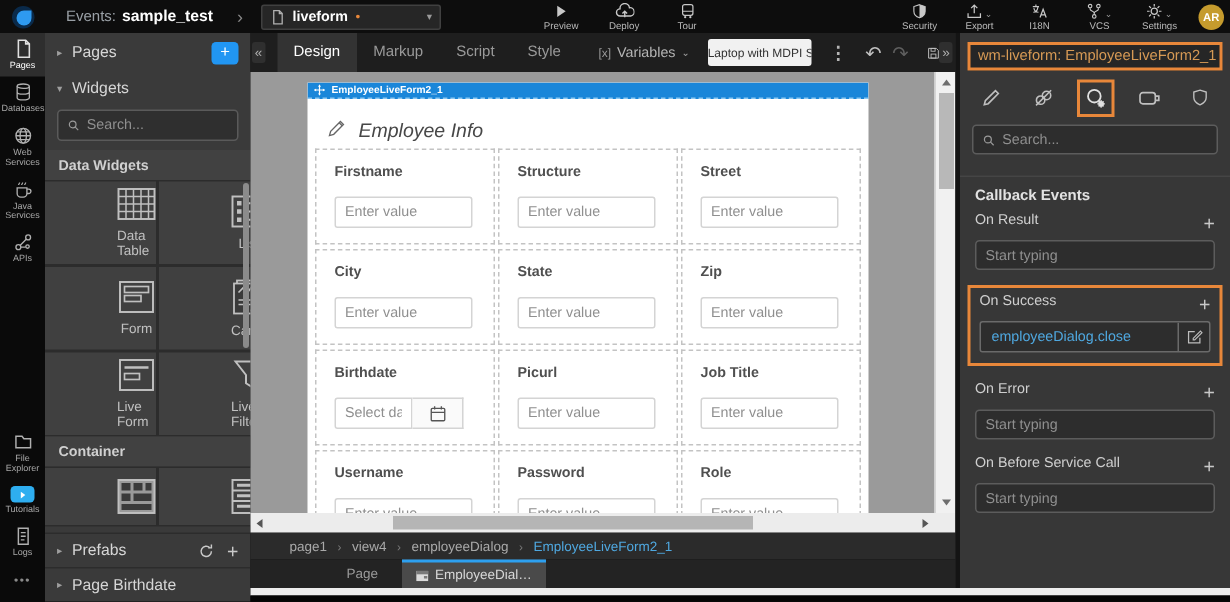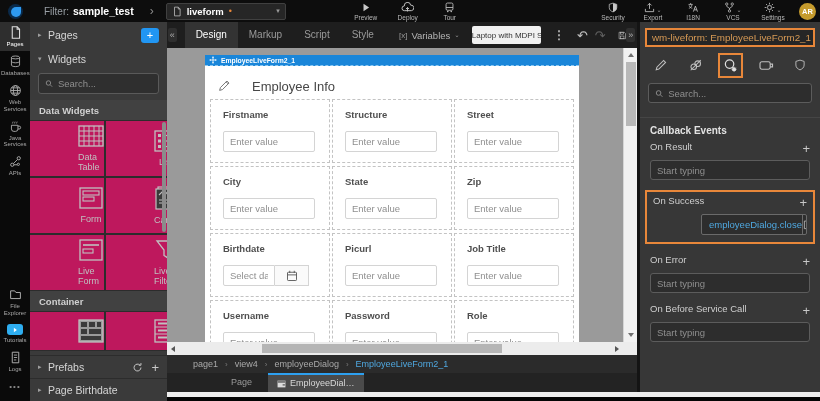--- a/index.html
+++ b/index.html
@@ -52,21 +52,21 @@
   .plus-btn { margin-left:auto; width:18px; height:15px; background:#2196f3; border-radius:3px; color:#fff;
               font-size:11px; line-height:14px; text-align:center; cursor:pointer; }
   .lp-search { flex:none; margin:3px 8px 6px 8px; height:21px; background:#2f2f2f; border:1px solid #5a5a5a;
                border-radius:3px; display:flex; align-items:center; padding:0 6px; gap:5px; }
   .lp-search input { color:#bdbdbd; font-size:9.5px; }
   .lp-search input::placeholder, .rp-search input::placeholder, .ev-input input::placeholder,
   .cell input::placeholder { color:#8f8f8f; opacity:1; }
   .lp-section { flex:none; height:20px; display:flex; align-items:center; padding:0 9px; background:#414141;
                 color:#d0d0d0; font-size:9.5px; font-weight:bold; }
   .tiles { flex:none; display:grid; grid-template-columns:1fr 1fr; gap:2px; background:#2c2c2c; padding:1px 0; }
-  .tile { background:#be185d; height:55px; display:flex; flex-direction:column; align-items:center;
+  .tile { background:#404040; height:55px; display:flex; flex-direction:column; align-items:center;
           justify-content:center; gap:5px; cursor:grab;padding-left:48px; }
   .tile .lbl { font-size:9px; color:#c0c0c0; }
   .tiles.cut .tile { height:38px; }
   .lp-bottom { margin-top:auto; }
   .lp-row.bordered { border-top:1px solid #2c2c2c; height:23px; }
   .lp-row .tail { margin-left:auto; display:flex; gap:8px; align-items:center; color:#c9c9c9; }
   .lp-row .tail .plus { font-size:13px; }
   .lp-scroll { position:absolute; right:1px; top:100px; width:4px; height:110px; background:#8b8b8b; border-radius:2px; }
 
   
@@ -86,21 +86,21 @@
   .device-select .txt { flex:1; font-size:8px; color:#333; text-align:center; white-space:nowrap; }
   .kebab { margin-left:12px; color:#b5b5b5; font-size:12px; font-weight:bold; cursor:pointer; }
   .hist { margin-left:12px; font-size:13px; color:#c0c0c0; cursor:pointer; }
   .hist.dim { color:#5f5f5f; }
   #cbody { position:relative; height:294px; background:#9a9a9a; overflow:hidden; }
   
   #page { position:absolute; left:38px; top:7px; width:374px; height:287px; background:#ffffff; overflow:hidden; }
   .selbar { height:11px; background:#1a86d9; border-bottom:1px dashed #8ec9f2; display:flex; align-items:center;
             gap:4px; padding:0 4px; cursor:move; }
   .selbar .lbl { color:#fff; font-size:6.8px; font-weight:bold; }
-  .page-title { display:flex; align-items:flex-start; gap:21px; margin:13px 0 0 13px; }
+  .page-title { display:flex; align-items:flex-start; gap:8px; margin:13px 0 0 13px;font-style:italic; }
   .page-title .t { font-size:13px; color:#474747; }
   #formgrid { position:absolute; left:5px; right:7px; top:44px; display:grid;
               grid-template-columns:1fr 1fr 1fr; grid-auto-rows:64px; gap:3px 2px; }
   .cell { border:1px dashed #c3c3c3; padding:9px 14px 0 12px; background:#fff; }
   .cell .flabel { font-size:9.5px; font-weight:bold; color:#4f4f4f; display:block; }
   .cell .fip { margin-top:11px; width:92px; height:21px; border:1px solid #d4d4d4; border-radius:2px;
                display:flex; align-items:center; overflow:hidden; }
   .cell .fip input { font-size:9.5px; color:#555; padding:0 6px; }
   .date-wrap { display:flex; margin-top:11px; align-items:stretch; }
   .date-wrap .fip { margin-top:0; width:52px; border-radius:2px 0 0 2px; }
@@ -143,33 +143,33 @@
                 font-size:10px; font-weight:bold; }
   .ev { margin:0 10px 10px 10px; }
   .ev-head { display:flex; align-items:flex-start; height:15px; }
   .ev-label { font-size:9.5px; color:#cfcfcf; }
   .ev-plus { margin-left:auto; color:#c8c8c8; font-size:13px; cursor:pointer; }
   .ev-input { margin-top:4px; height:20px; background:#2d2d2d; border:1px solid #5c5c5c; border-radius:3px;
               display:flex; align-items:center; padding:0 6px; }
   .ev-input input { color:#8f8f8f; font-size:9.5px; }
   .ev.success { border:2px solid #e8873a; padding:3px 6px 7px 6px; margin:0 5px 10px 5px; }
   .ev-value { margin-top:4px; height:21px; background:#2d2d2d; border:1px solid #6a6a6a; border-radius:2px;
-              display:flex; align-items:stretch; overflow:hidden;margin-left:48px; }
+              display:flex; align-items:stretch; overflow:hidden; }
   .ev-value .v { flex:1; display:flex; align-items:center; padding-left:7px; font-size:9.5px; color:#4fa8e0; cursor:pointer; }
   .ev-edit { width:21px; border-left:1px solid #6a6a6a; display:flex; align-items:center; justify-content:center; cursor:pointer; }
 </style>
 </head>
 <body>
 
 <div id="topbar">
   <div class="logo-wrap">
       <div class="logo"></div>
     </div>
   <div class="proj">
-    <span>Filter:</span><b>sample_test</b>
+    <span>Events:</span><b>sample_test</b>
   </div>
   <span class="top-sep">›</span>
   <div class="page-selector">
     <svg width="10" height="11" viewBox="0 0 16 16">
         <path d="M4 1h6l3 3v11H4z" fill="none" stroke="#b0b0b0" stroke-width="1.4"></path>
         <path d="M10 1v3h3" fill="none" stroke="#b0b0b0" stroke-width="1.4"></path>
       </svg>
     <span class="pname">liveform</span>
     <span class="dirty">•</span>
     <span class="chev">▾</span>

